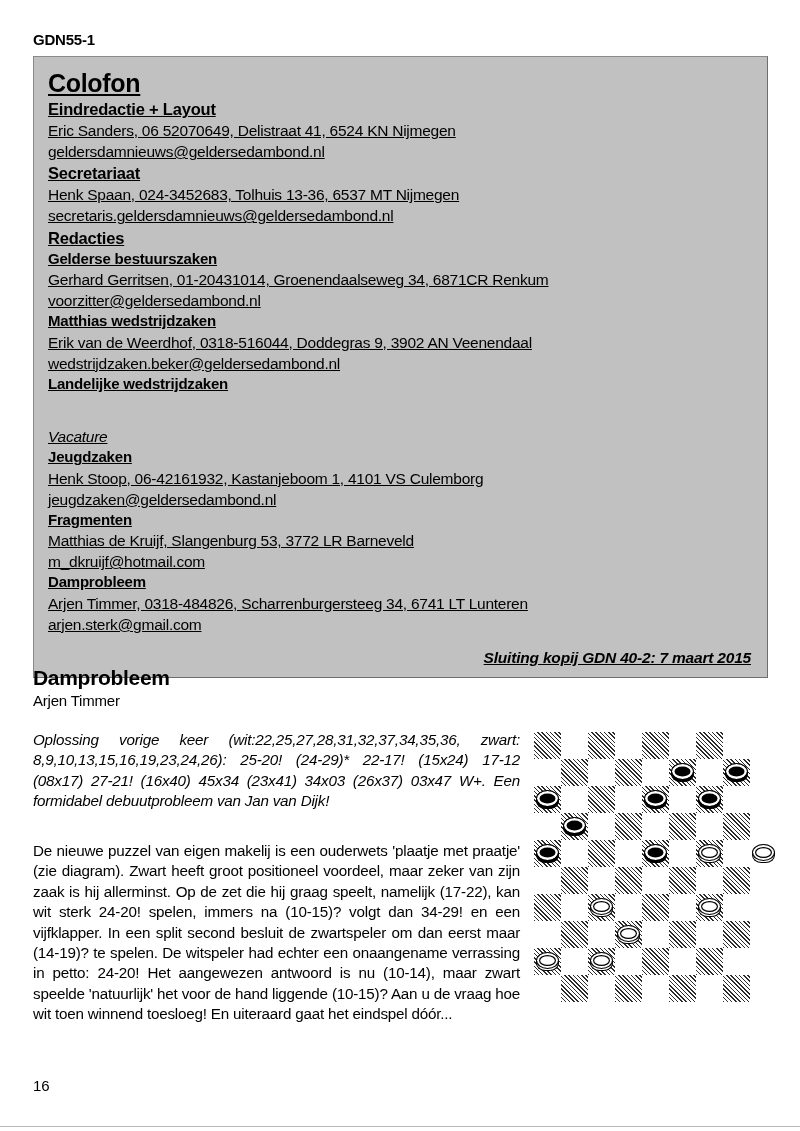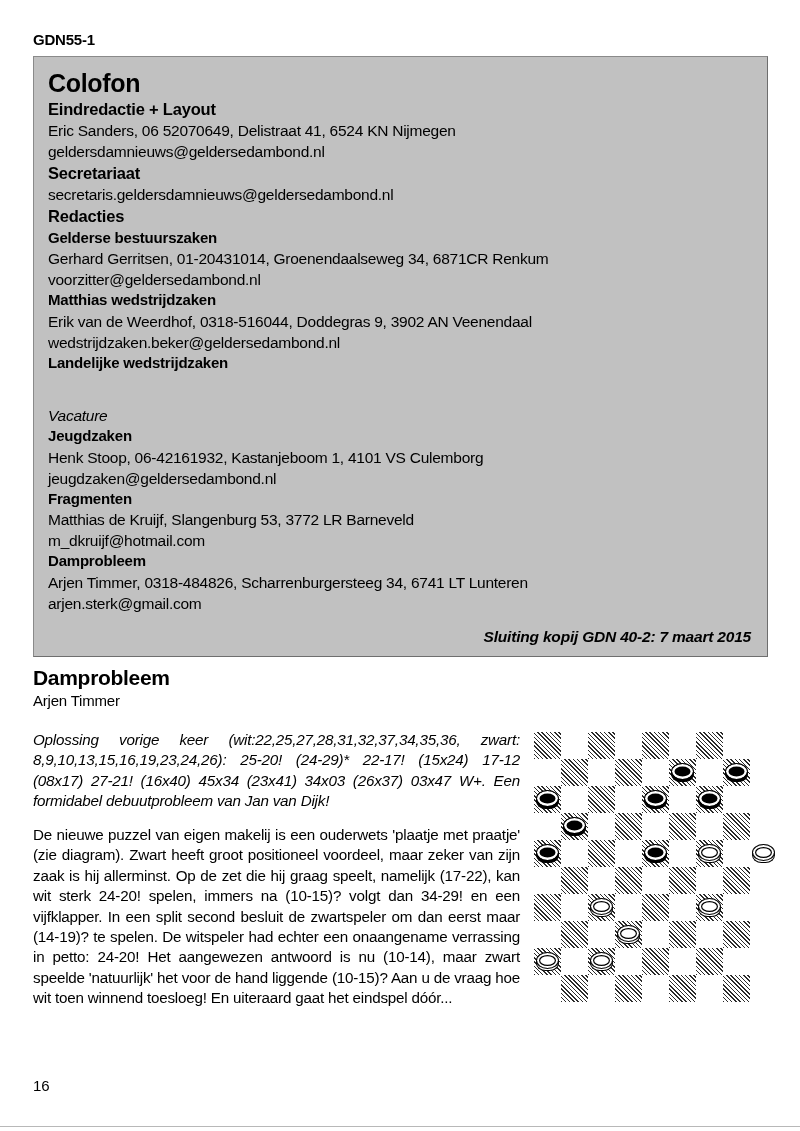--- a/index.html
+++ b/index.html
@@ -34,20 +34,21 @@
   .colofon {
     position: absolute;
     left: 33px;
     top: 56px;
     width: 735px;
     background: #c1c1c1;
     border: 1px solid #8a8a8a;
     border-right-color: #6e6e6e;
     border-bottom-color: #6e6e6e;
     padding: 12px 14px 10px 14px;
+    text-decoration: underline;
   }
   .colofon h1 {
     margin: 0 0 1px 0;
     font-size: 25px;
     font-weight: bold;
     line-height: 1.12;
     letter-spacing: -0.3px;
   }
   .colofon .sec {
     font-size: 16.5px;
@@ -115,21 +116,21 @@
     shape-margin: 0;
   }
   .para {
     font-size: 15.2px;
     line-height: 1.345;
     text-align: justify;
     letter-spacing: -0.2px;
     margin: 0;
   }
   .para.italic { font-style: italic; }
-  .para.gap { margin-top: 13px; }
+  .para.gap { margin-top: 29px; }
 
   
   .board {
     position: relative;
     width: 216px;
     height: 270px;
     background: #ffffff;
   }
   .sq {
     position: absolute;
@@ -206,20 +207,21 @@
 
   <div class="running-head">GDN55-1</div>
 
   <div class="colofon">
     <h1>Colofon</h1>
     <div id="colofon-entries">
         <div class="sec">Eindredactie + Layout</div>
         <div class="line">Eric Sanders, 06 52070649, Delistraat 41, 6524 KN Nijmegen</div>
         <div class="line">geldersdamnieuws@geldersedambond.nl</div>
         <div class="sec">Secretariaat</div>
+        <div class="line">Henk Spaan, 024-3452683, Tolhuis 13-36, 6537 MT Nijmegen</div>
         <div class="line">secretaris.geldersdamnieuws@geldersedambond.nl</div>
         <div class="sec">Redacties</div>
         <div class="sub">Gelderse bestuurszaken</div>
         <div class="line">Gerhard Gerritsen, 01-20431014, Groenendaalseweg 34, 6871CR Renkum</div>
         <div class="line">voorzitter@geldersedambond.nl</div>
         <div class="sub">Matthias wedstrijdzaken</div>
         <div class="line">Erik van de Weerdhof, 0318-516044, Doddegras 9, 3902 AN Veenendaal</div>
         <div class="line">wedstrijdzaken.beker@geldersedambond.nl</div>
         <div class="sub">Landelijke wedstrijdzaken</div>
         <div class="vacature">Vacature</div>

